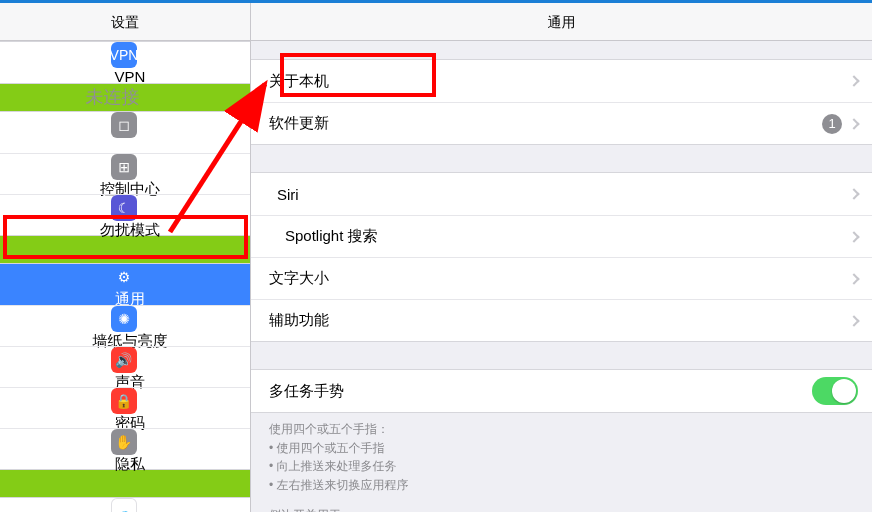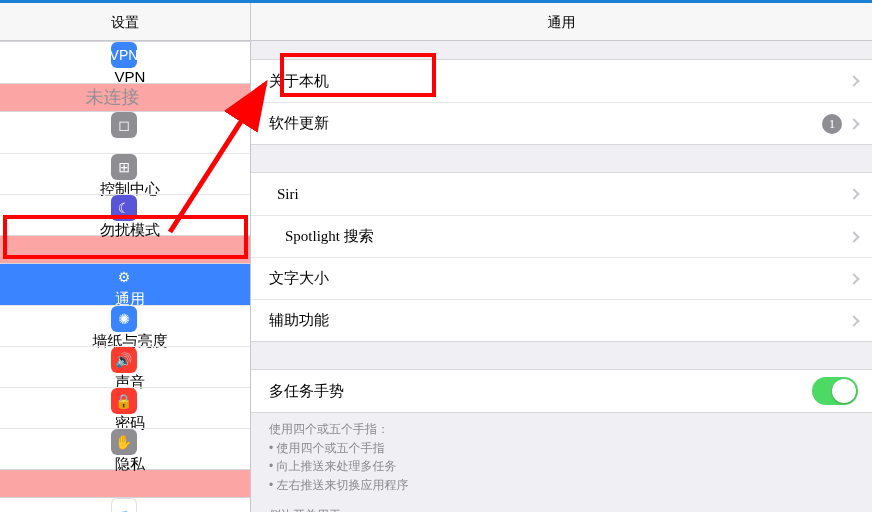--- a/index.html
+++ b/index.html
@@ -1,32 +1,32 @@
 <!DOCTYPE html>
 <html><head>
 <meta charset="utf-8">
 <style>
   * { box-sizing: border-box; margin: 0; padding: 0; }
   html, body { width: 872px; height: 512px; font-family: -apple-system, "Helvetica Neue", Arial, sans-serif; background: #efeff4; overflow: hidden; }
   .screen { width: 872px; height: 512px; position: relative; }
 
   .statusbar { position: absolute; top:0; left:0; right:0; height:3px; background:#1b7fd6; }
 
-  .left-pane { position:absolute; left:0; top:3px; width:250px; height:509px; background:#fca5a5; }
+  .left-pane { position:absolute; left:0; top:3px; width:250px; height:509px; background:#84cc16; }
   .right-pane { position:absolute; left:250px; top:3px; width:622px; height:509px; background:#efeff4; border-left:1px solid #c8c7cc; }
 
   .pane-header { height:38px; line-height:38px; text-align:center; font-size:14px; color:#000; font-weight:500; border-bottom:1px solid #c8c7cc; background:#f7f7f8; }
 
   .group { background:#fff; border-top:1px solid #d6d6db; border-bottom:1px solid #d6d6db; }
   .group + .group { margin-top:27px; }
   .row { display:flex; align-items:center; height:41px; padding:0 12px 0 10px; border-top:1px solid #e6e6ea; position:relative; }
   .group .row:first-child { border-top:none; }
 
   .left-pane .row { height:41px;flex-direction:column; }
-  .right-pane .row { height:42px; padding:0 14px 0 18px;font-family:Liberation Serif, serif; }
+  .right-pane .row { height:42px; padding:0 14px 0 18px; }
 
   .icon { width:26px; height:26px; border-radius:6px; display:flex; align-items:center; justify-content:center; color:#fff; flex:0 0 auto; font-size:15px; }
   .label { margin-left:12px; flex:1 1 auto; font-size:15px; color:#000; }
   .row.selected { background:#3a84ff; }
   .row.selected .label { color:#fff; }
   .row.selected .icon { background:transparent !important; }
 
   .value-gray { color:#909094; font-size:18px; margin-right:23px; }
   .badge { background:#8e8e93; color:#fff; border-radius:10px; min-width:20px; height:20px; line-height:20px; text-align:center; font-size:13px; padding:0 6px; }
   .badge.on-blue { background:#fff; color:#3a84ff; }

